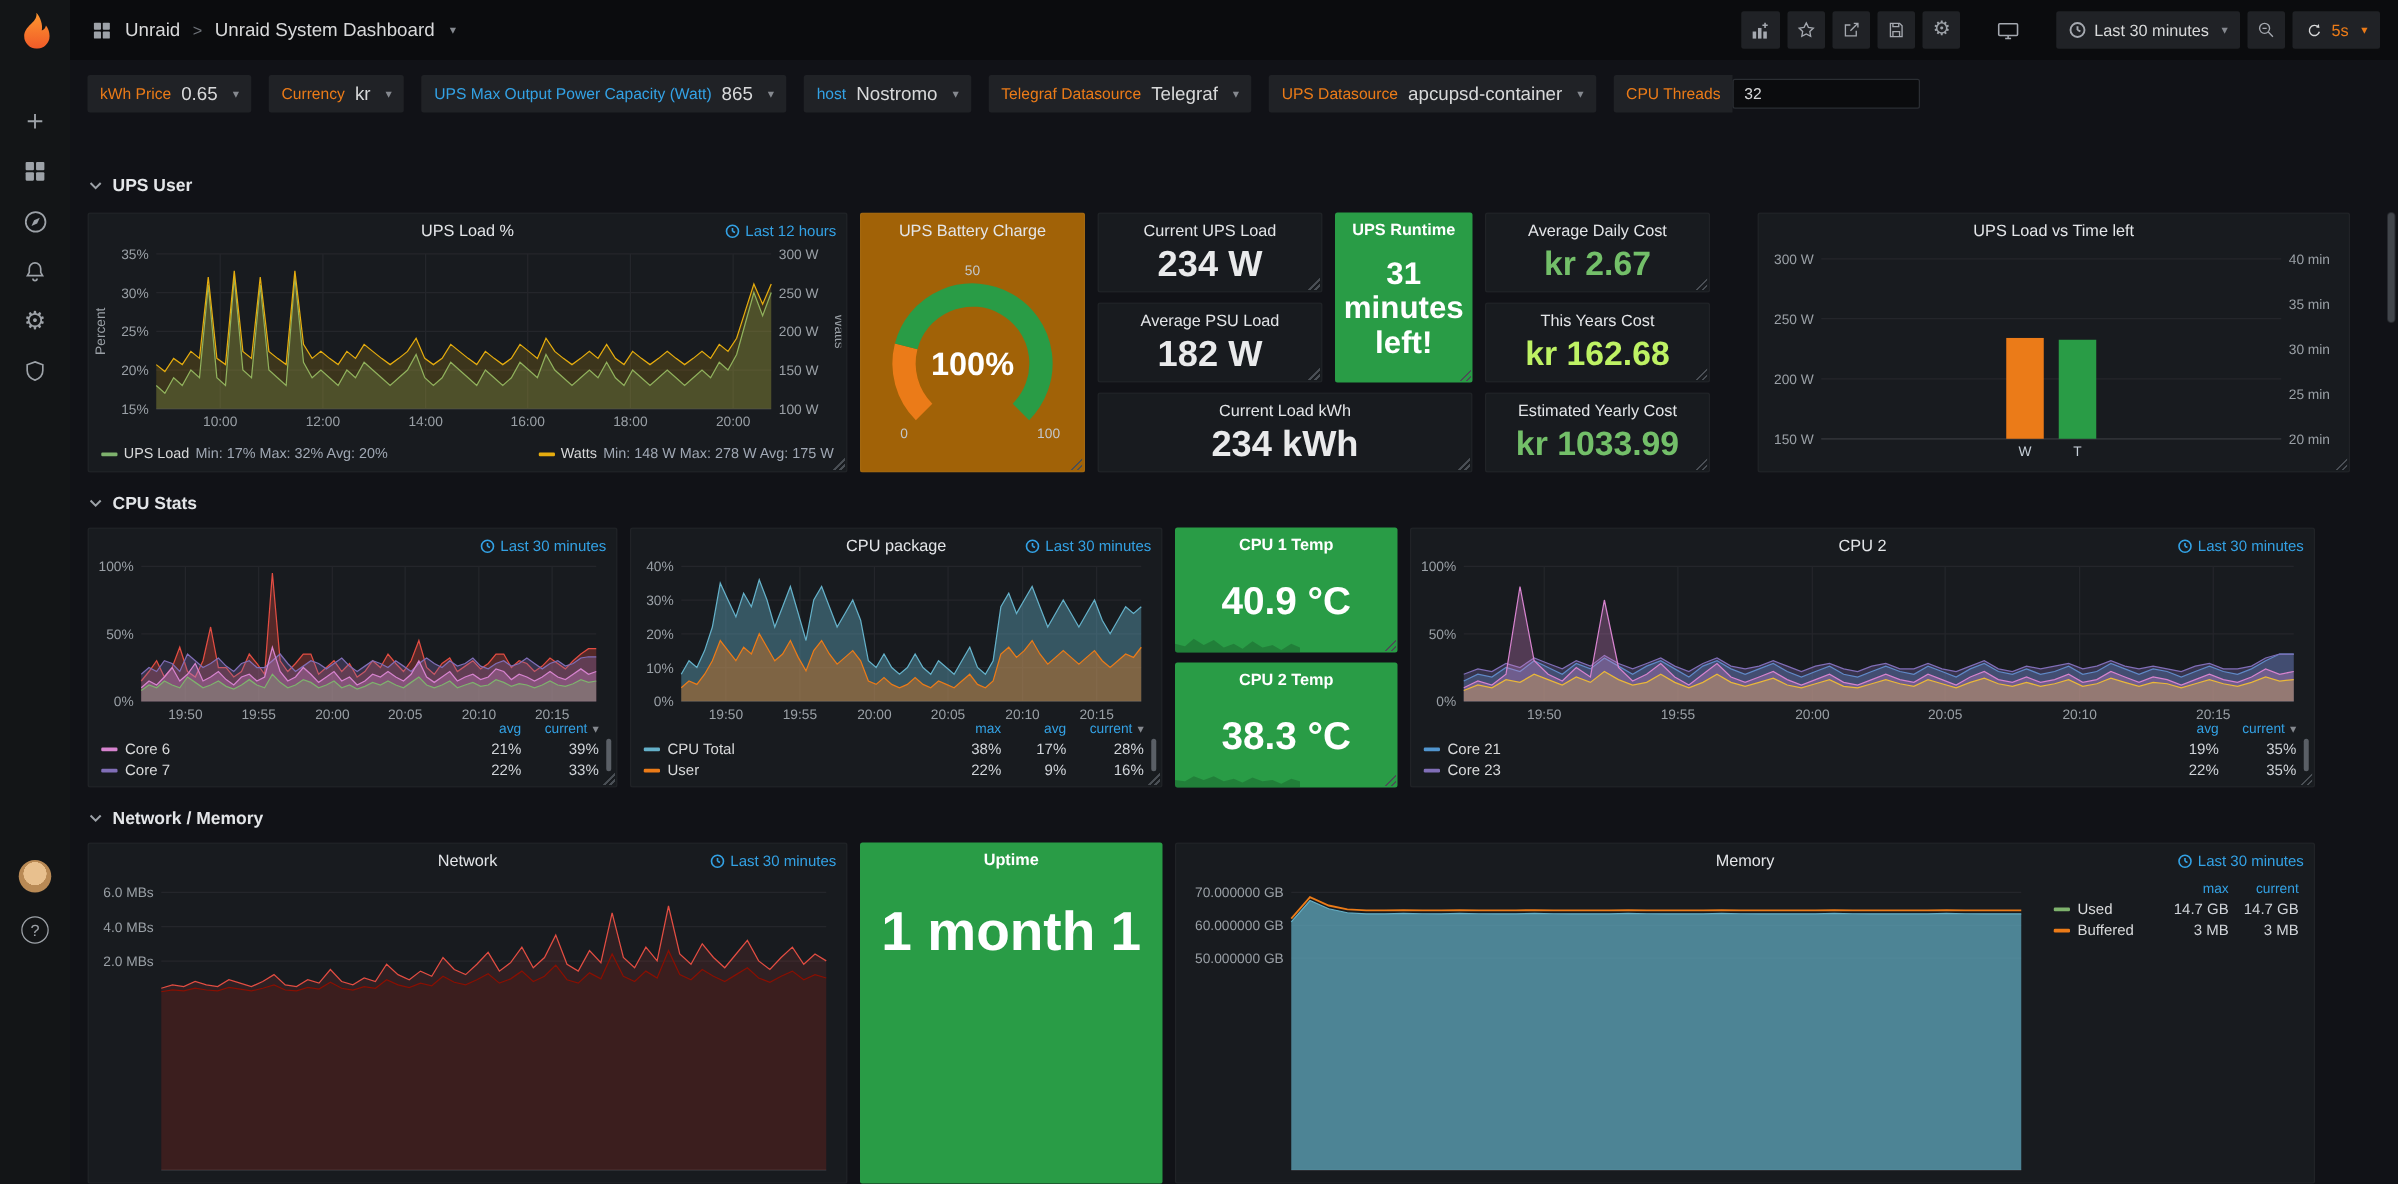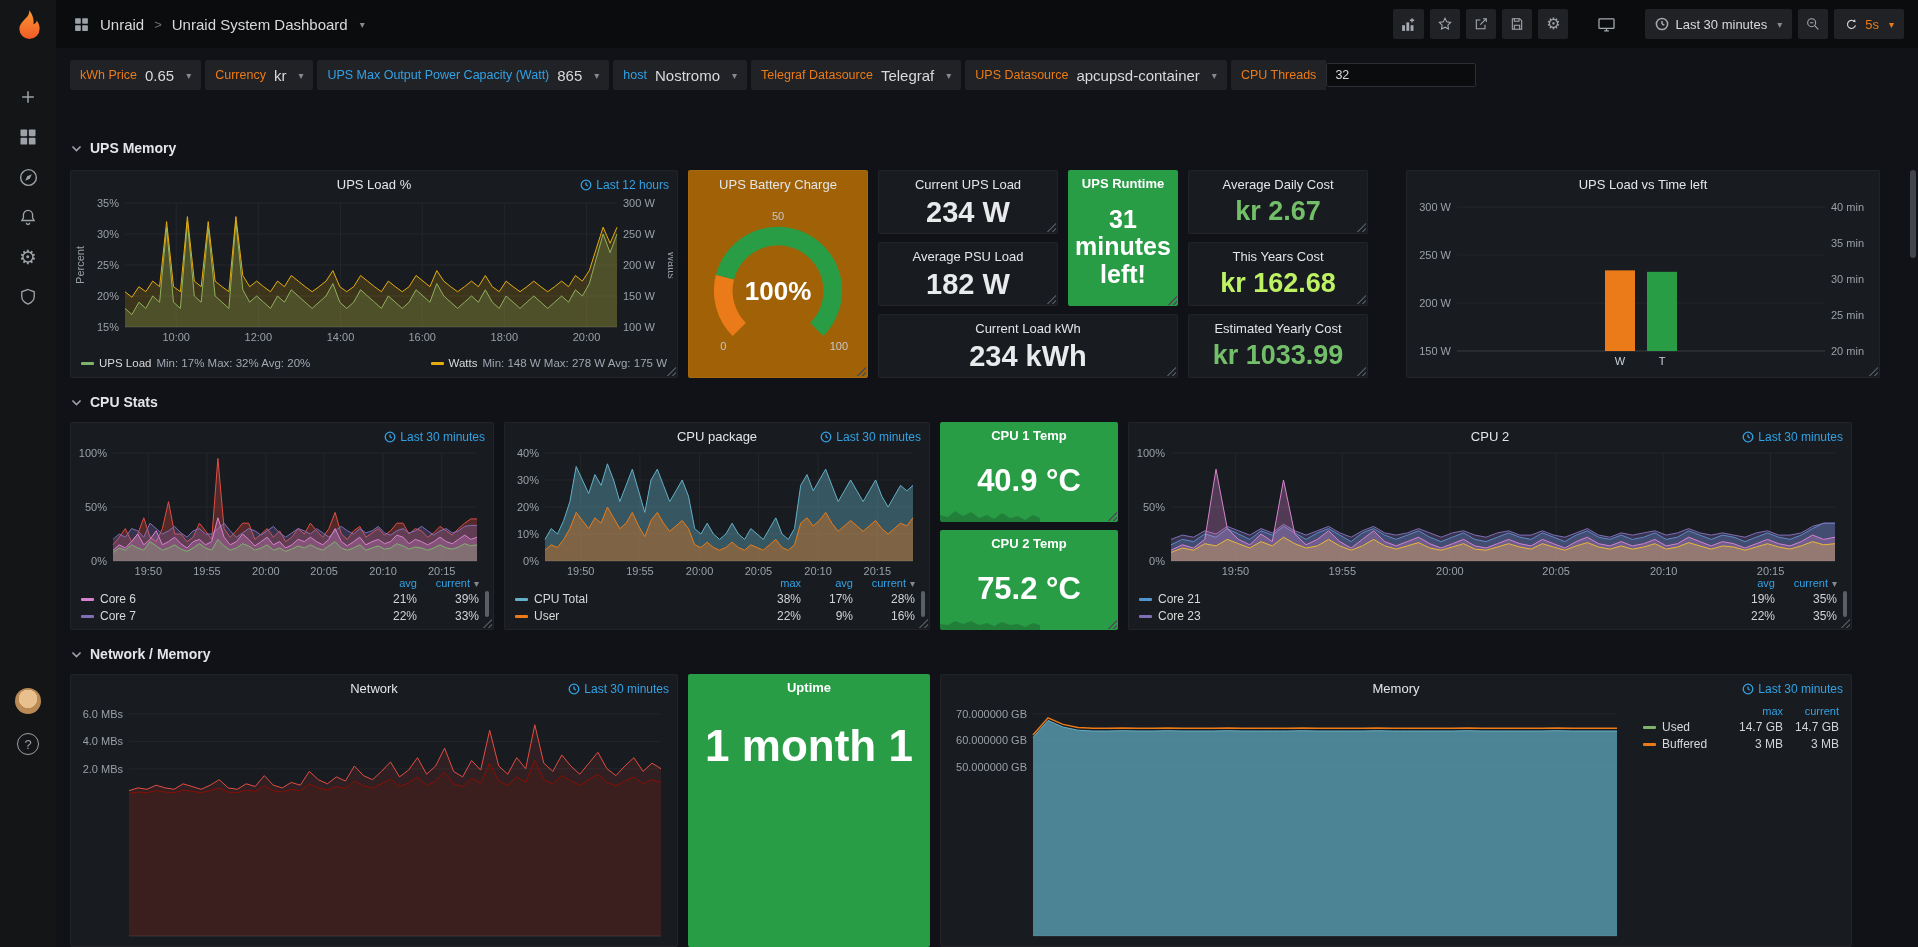--- a/index.html
+++ b/index.html
@@ -30,21 +30,21 @@
 .side-ic{position:absolute;left:17px;width:22px;height:22px;color:#9da2a8;cursor:pointer;
   display:flex;align-items:center;justify-content:center}
 .gear-glyph{font-size:20px;line-height:20px;color:#9da2a8}
 .avatar{position:absolute;left:15px;top:688px;width:26px;height:26px;border-radius:50%;
   background:radial-gradient(circle at 50% 42%,#e8c08e 0 46%,#b98a55 47% 100%);cursor:pointer}
 .help{position:absolute;left:17px;top:733px;width:22px;height:22px;border:1.5px solid #9da2a8;border-radius:50%;
   color:#9da2a8;display:flex;align-items:center;justify-content:center;font-size:13px;cursor:pointer}
 
 
 .dash{position:absolute;left:56px;top:48px;width:1862px;height:899px;overflow:hidden}
-.vrow{position:absolute;left:14px;top:12px;display:flex;gap:4px;align-items:center}
+.vrow{position:absolute;left:14px;top:12px;display:flex;gap:14px;align-items:center}
 .vpill{display:flex;align-items:center;height:30px;background:#202226;border-radius:2px;padding:0 10px;gap:8px;cursor:pointer}
 .vlabel{font-size:12.5px;font-weight:500}
 .vl-o{color:#eb7b18}.vl-b{color:#33a2e5}
 .vval{color:#d8d9da;font-size:15px}
 .vinput{width:150px;height:24px;background:#0b0c0e;border:1px solid #2b2e33;border-radius:2px;
   display:flex;align-items:center;padding:0 8px;color:#d8d9da;font-size:12.5px}
 .lrow2{position:absolute;left:14px;top:52px;display:flex;gap:10px}
 .linkpill{display:flex;align-items:center;gap:7px;height:24px;background:#202226;border-radius:2px;
   padding:0 9px;font-size:12px;color:#d8d9da;cursor:pointer}
 .linkpill svg{color:#9da2a8}
@@ -266,21 +266,21 @@
         </span>
       <span class="vinput">32</span>
     </span>
   </div>
 
 
   <div class="sect" style="left:14px;top:92px">
     <svg width="13" height="13" viewBox="0 0 16 16" fill="none" stroke="currentColor" stroke-width="2">
         <path d="M3 5.5l5 5 5-5"></path>
       </svg>
-    <span>UPS Memory</span>
+    <span>UPS User</span>
   </div>
 
   <div class="panel" style="left:14px;top:122px;width:608px;height:208px">
     <div class="p-head">
         <span class="p-title">UPS Load %</span>
       </div>
     <span class="p-time">
       <svg width="12" height="12" viewBox="0 0 12 12" fill="none" stroke="currentColor" stroke-width="1.3">
           <circle cx="6" cy="6" r="4.8"></circle>
           <path d="M6 6V3.4M6 6l2 1"></path>
@@ -590,21 +590,21 @@
     <div class="stat-v white" style="font-size:31px">40.9 °C</div>
     <svg class="spark" viewBox="0 0 100 22" preserveAspectRatio="none">
         <path fill="rgba(0,0,0,0.18)" d="M0 22V15l8 2 7-6 8 5 8-4 8 6 8-3 7 4 8-6 8 5 8-2 7 4 8-5 7 3V22Z"></path>
       </svg>
     <i class="rsz"></i>
   </div>
   <div class="panel stat green" style="left:884px;top:482px;width:178px;height:100px">
     <div class="p-head">
         <span class="p-title">CPU 2 Temp</span>
       </div>
-    <div class="stat-v white" style="font-size:31px">75.2 °C</div>
+    <div class="stat-v white" style="font-size:31px">38.3 °C</div>
     <svg class="spark" viewBox="0 0 100 22" preserveAspectRatio="none">
         <path fill="rgba(0,0,0,0.18)" d="M0 22V16l8 1 7-4 8 3 8-3 8 4 8-2 7 3 8-4 8 3 8-1 7 3 8-4 7 2V22Z"></path>
       </svg>
     <i class="rsz"></i>
   </div>
 
   <div class="panel" style="left:1072px;top:374px;width:724px;height:208px">
     <div class="p-head">
         <span class="p-title">CPU 2</span>
       </div>

